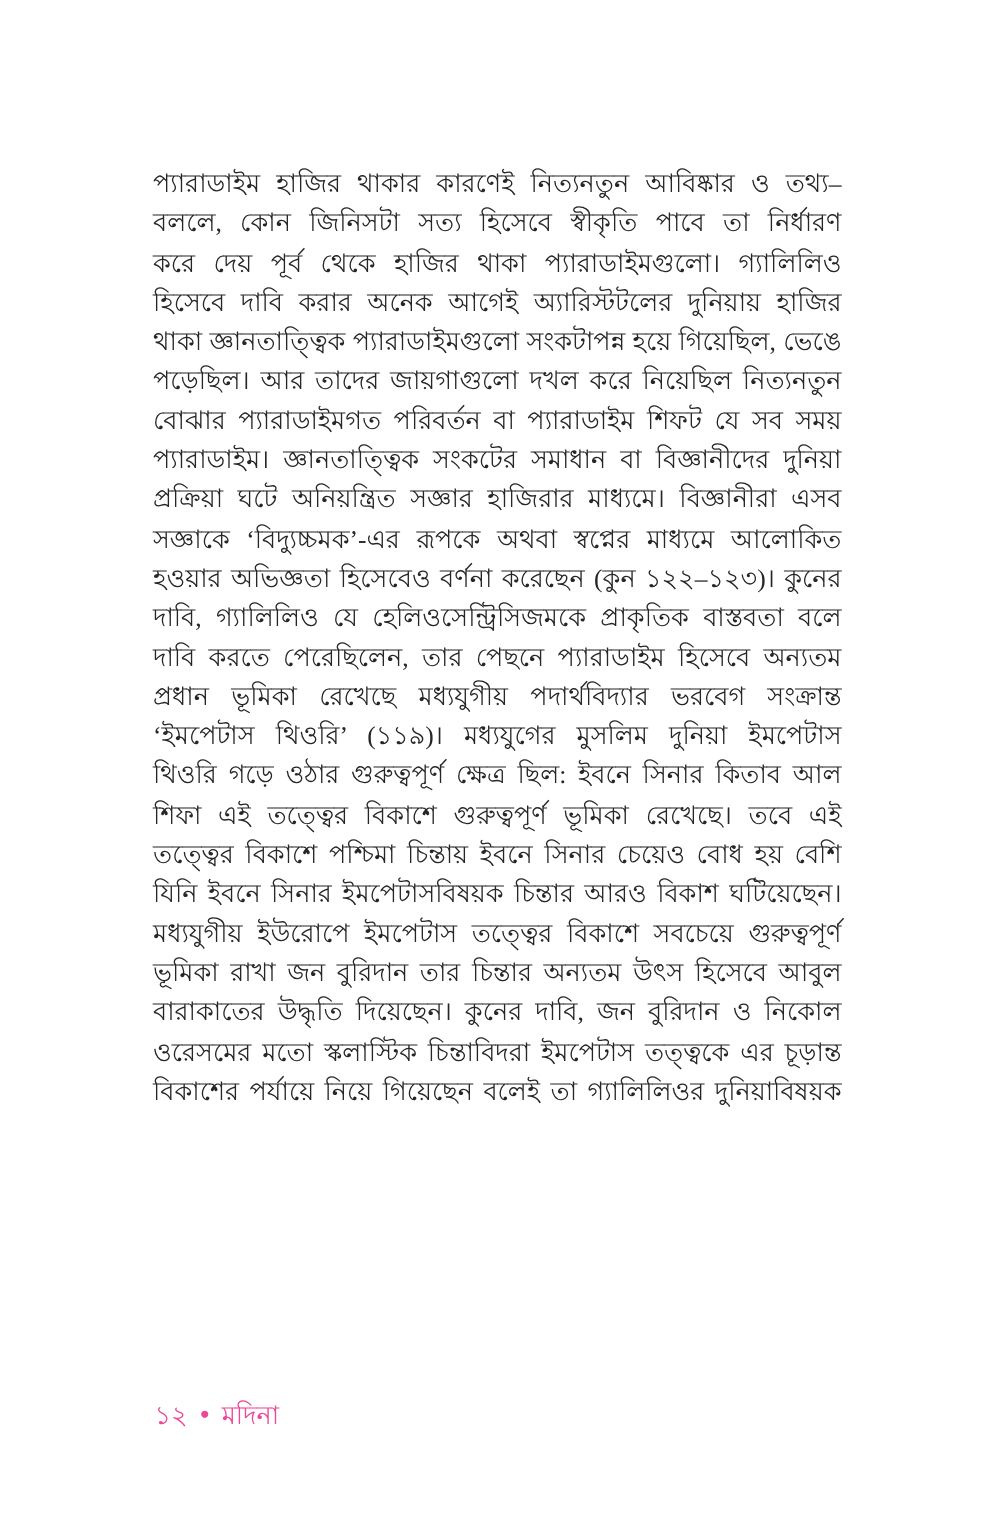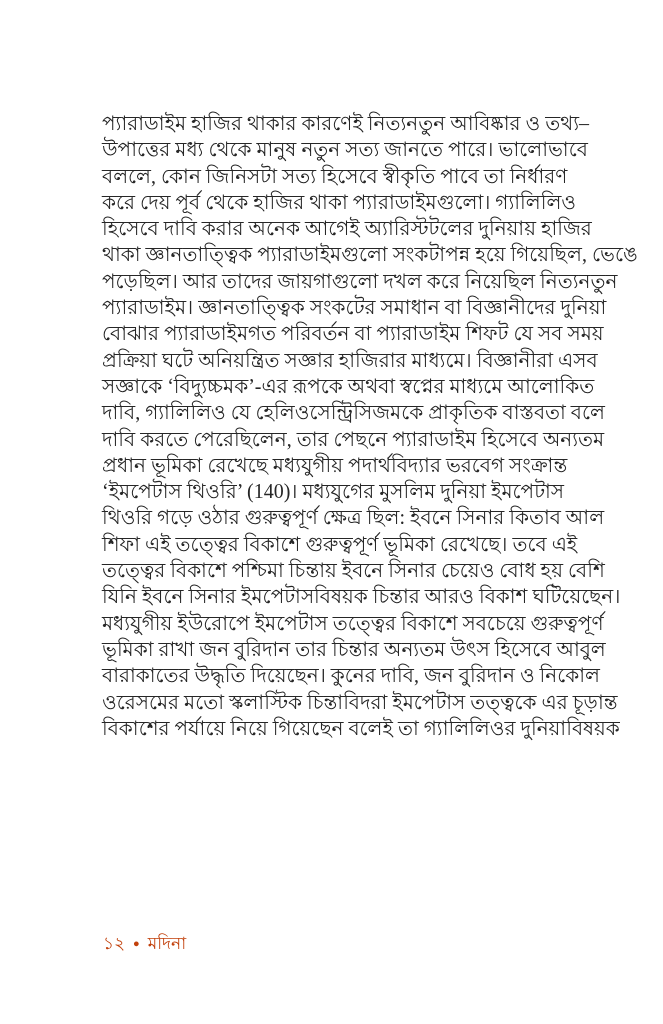--- a/index.html
+++ b/index.html
@@ -14,70 +14,70 @@
     background: #ffffff;
     overflow: hidden;
     font-family: "Liberation Serif", "DejaVu Serif", serif;
   }
   .text-block {
     position: absolute;
     left: 102px;
     top: 110px;
     width: 459px;
     color: #262626;
-    font-size: 20px;
+    font-size: 17px;
   }
   .text-block .line {
     width: 100%;
     height: 26.3px;
     line-height: 26.3px;
     white-space: nowrap;
     text-align: justify;
     text-align-last: justify;
     text-justify: inter-word;
     overflow: visible;
   }
   .footer {
     position: absolute;
     left: 103px;
     top: 932px;
     display: flex;
     align-items: center;
     gap: 8px;
-    color: #c2410c;
+    color: #ec4899;
     font-size: 17px;
     line-height: 24px;
   }
   .footer .dot {
     font-size: 11px;
     line-height: 24px;
     transform: translateY(-1px);
   }
 </style>
 </head>
 <body>
 
 <div class="page">
 
   <div class="text-block">
       <div class="line">প্যারাডাইম হাজির থাকার কারণেই নিত্যনতুন আবিষ্কার ও তথ্য–</div>
-      <div class="line">উপাত্তের মধ্য থেকে মানুষ নতুন সত্য জানতে পারে। ভালোভাবে</div>
       <div class="line">বললে, কোন জিনিসটা সত্য হিসেবে স্বীকৃতি পাবে তা নির্ধারণ</div>
       <div class="line">করে দেয় পূর্ব থেকে হাজির থাকা প্যারাডাইমগুলো। গ্যালিলিও</div>
       <div class="line">হিসেবে দাবি করার অনেক আগেই অ্যারিস্টটলের দুনিয়ায় হাজির</div>
       <div class="line">থাকা জ্ঞানতাত্ত্বিক প্যারাডাইমগুলো সংকটাপন্ন হয়ে গিয়েছিল, ভেঙে</div>
       <div class="line">পড়েছিল। আর তাদের জায়গাগুলো দখল করে নিয়েছিল নিত্যনতুন</div>
+      <div class="line">বোঝার প্যারাডাইমগত পরিবর্তন বা প্যারাডাইম শিফট যে সব সময়</div>
       <div class="line">প্যারাডাইম। জ্ঞানতাত্ত্বিক সংকটের সমাধান বা বিজ্ঞানীদের দুনিয়া</div>
-      <div class="line">বোঝার প্যারাডাইমগত পরিবর্তন বা প্যারাডাইম শিফট যে সব সময়</div>
       <div class="line">প্রক্রিয়া ঘটে অনিয়ন্ত্রিত সজ্ঞার হাজিরার মাধ্যমে। বিজ্ঞানীরা এসব</div>
       <div class="line">সজ্ঞাকে ‘বিদ্যুচ্চমক’-এর রূপকে অথবা স্বপ্নের মাধ্যমে আলোকিত</div>
+      <div class="line">হওয়ার অভিজ্ঞতা হিসেবেও বর্ণনা করেছেন (কুন ১২২–১২৩)। কুনের</div>
       <div class="line">দাবি, গ্যালিলিও যে হেলিওসেন্ট্রিসিজমকে প্রাকৃতিক বাস্তবতা বলে</div>
       <div class="line">দাবি করতে পেরেছিলেন, তার পেছনে প্যারাডাইম হিসেবে অন্যতম</div>
       <div class="line">প্রধান ভূমিকা রেখেছে মধ্যযুগীয় পদার্থবিদ্যার ভরবেগ সংক্রান্ত</div>
-      <div class="line">‘ইমপেটাস থিওরি’ (140)। মধ্যযুগের মুসলিম দুনিয়া ইমপেটাস</div>
+      <div class="line">‘ইমপেটাস থিওরি’ (১১৯)। মধ্যযুগের মুসলিম দুনিয়া ইমপেটাস</div>
       <div class="line">থিওরি গড়ে ওঠার গুরুত্বপূর্ণ ক্ষেত্র ছিল: ইবনে সিনার কিতাব আল</div>
       <div class="line">শিফা এই তত্ত্বের বিকাশে গুরুত্বপূর্ণ ভূমিকা রেখেছে। তবে এই</div>
       <div class="line">তত্ত্বের বিকাশে পশ্চিমা চিন্তায় ইবনে সিনার চেয়েও বোধ হয় বেশি</div>
       <div class="line">যিনি ইবনে সিনার ইমপেটাসবিষয়ক চিন্তার আরও বিকাশ ঘটিয়েছেন।</div>
       <div class="line">মধ্যযুগীয় ইউরোপে ইমপেটাস তত্ত্বের বিকাশে সবচেয়ে গুরুত্বপূর্ণ</div>
       <div class="line">ভূমিকা রাখা জন বুরিদান তার চিন্তার অন্যতম উৎস হিসেবে আবুল</div>
       <div class="line">বারাকাতের উদ্ধৃতি দিয়েছেন। কুনের দাবি, জন বুরিদান ও নিকোল</div>
       <div class="line">ওরেসমের মতো স্কলাস্টিক চিন্তাবিদরা ইমপেটাস তত্ত্বকে এর চূড়ান্ত</div>
       <div class="line">বিকাশের পর্যায়ে নিয়ে গিয়েছেন বলেই তা গ্যালিলিওর দুনিয়াবিষয়ক</div>
     </div>

